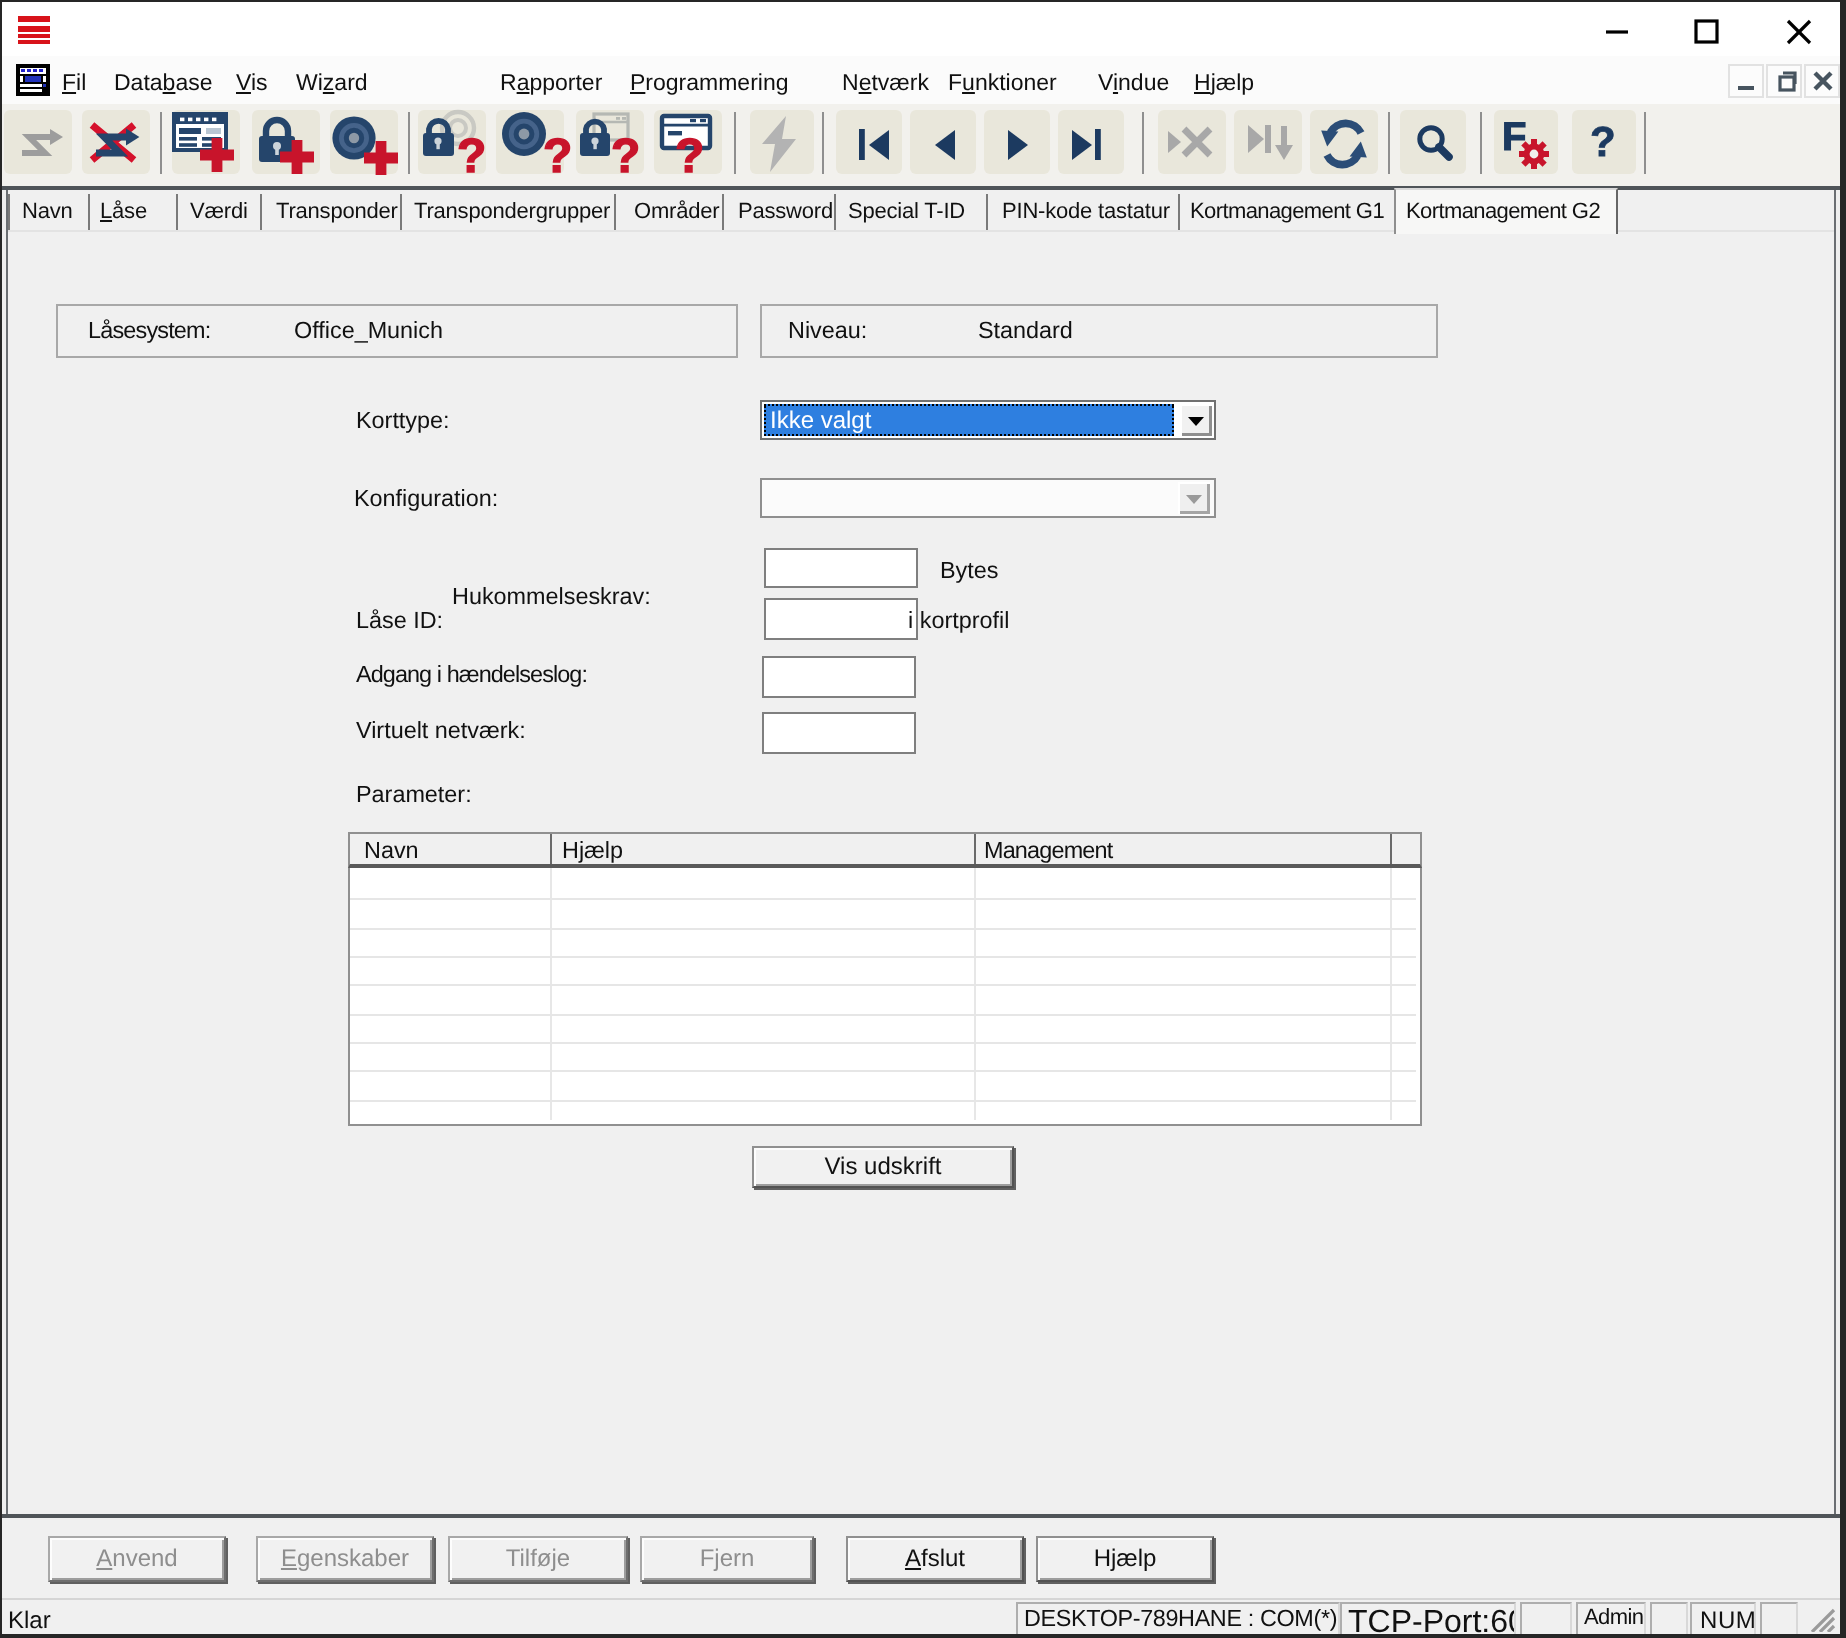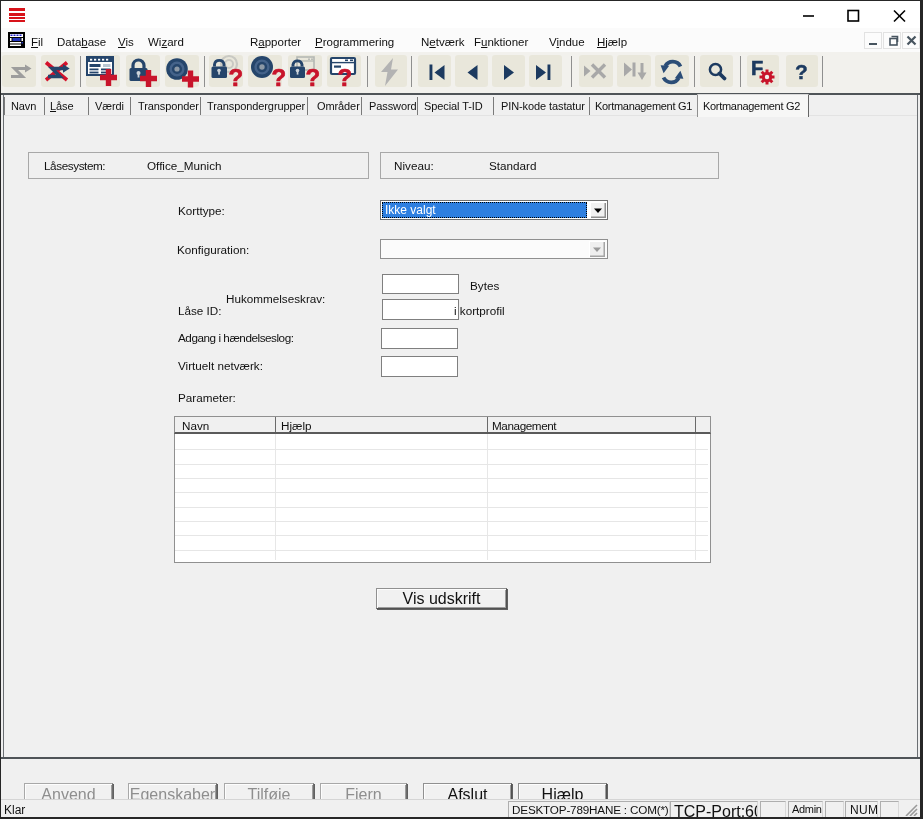--- a/index.html
+++ b/index.html
@@ -32,21 +32,21 @@
   .tabsep{position:absolute;top:97px;width:1px;height:18px;background:#7a7a7a;}
   .tabtxt{top:100px;font-size:11px;letter-spacing:-0.1px;color:#111;}
   #tabline{left:4px;top:115px;width:913px;height:1px;background:#e3e3e3;}
   #activetab{left:697px;top:94px;width:110px;height:22px;background:#f7f7f6;border-left:1px solid #8f8f8f;border-right:1px solid #666;border-top:1px solid #d9d9d9;}
   
   .gbox{border:1px solid #a8a8a8;}
   .lbl{font-size:11.7px;color:#111;}
   
   .tbox{background:#fff;border:1px solid #7f7f7f;}
   
-  .btn{background:#f1f1f1;border:1px solid #909090;border-right-color:#525252;border-bottom-color:#525252;box-shadow:inset 1px 1px 0 #fdfdfd, inset -1px -1px 0 #9d9d9d, 1px 1px 0 #606060;font-size:16px;text-align:center;color:#111;margin-top:15px;}
+  .btn{background:#f1f1f1;border:1px solid #909090;border-right-color:#525252;border-bottom-color:#525252;box-shadow:inset 1px 1px 0 #fdfdfd, inset -1px -1px 0 #9d9d9d, 1px 1px 0 #606060;font-size:12px;text-align:center;color:#111;}
   .btn.dis{border-color:#a8a8a8;border-right-color:#6e6e6e;border-bottom-color:#6e6e6e;}
   .btn.dis{color:#8e8e8e;}
   
   #btmbar{left:1px;top:759px;width:919px;height:40px;background:#f0f0f0;}
   #statusbar{left:1px;top:800px;width:919px;height:17px;background:#f0f0f0;}
   .spanel{position:absolute;top:801px;height:15px;border:1px solid;border-color:#aeaeae #d8d8d8 #d8d8d8 #aeaeae;font-size:11.5px;color:#111;overflow:hidden;}
   .spanel span{position:absolute;left:3px;top:1px;white-space:nowrap;}
 </style>
 </head>
 <body>

